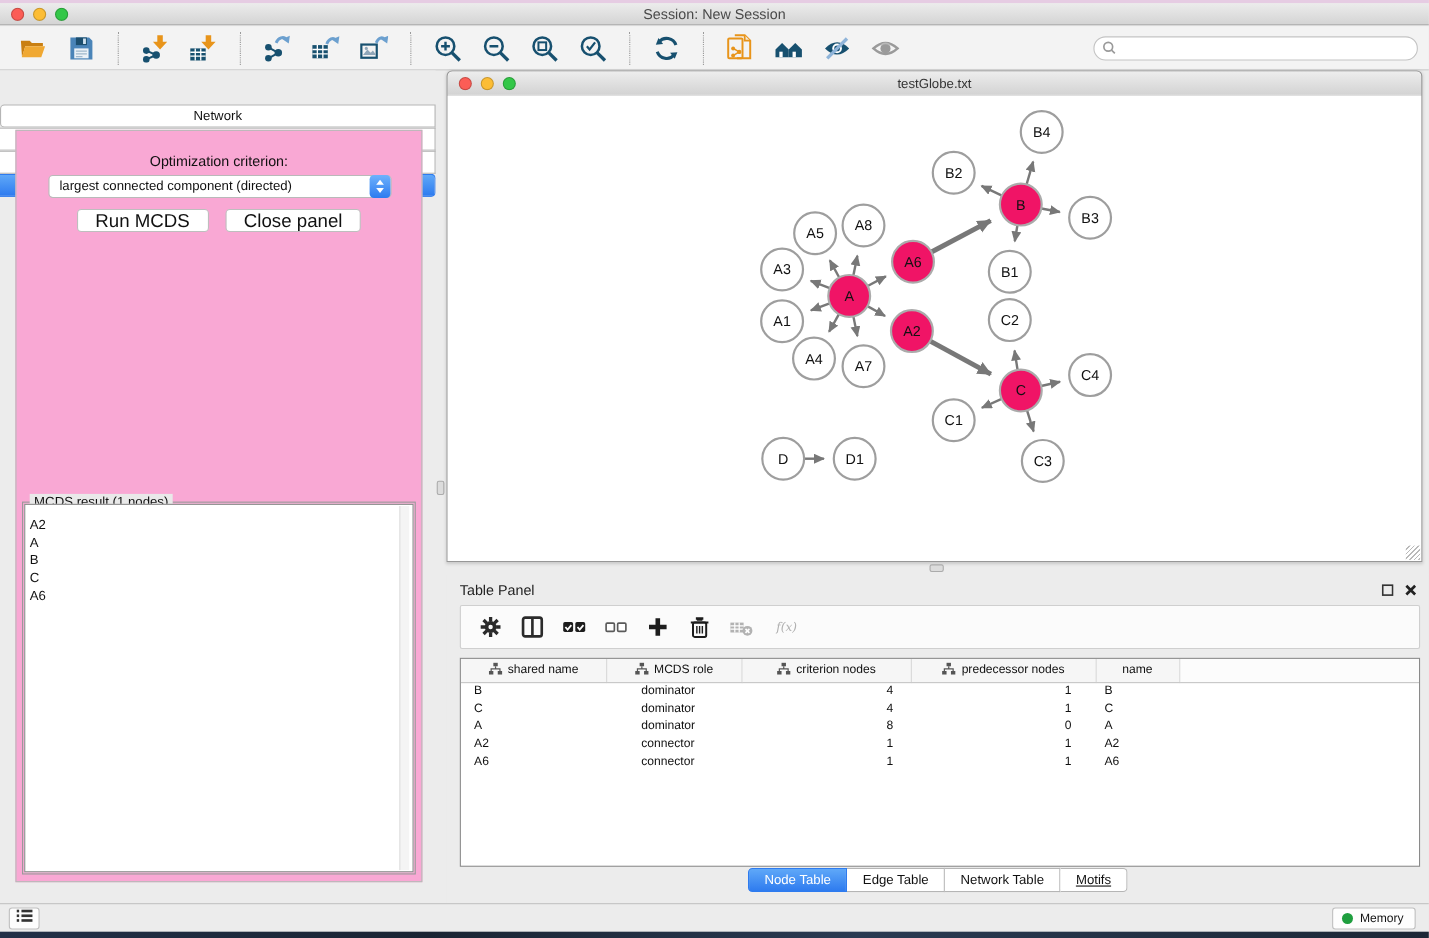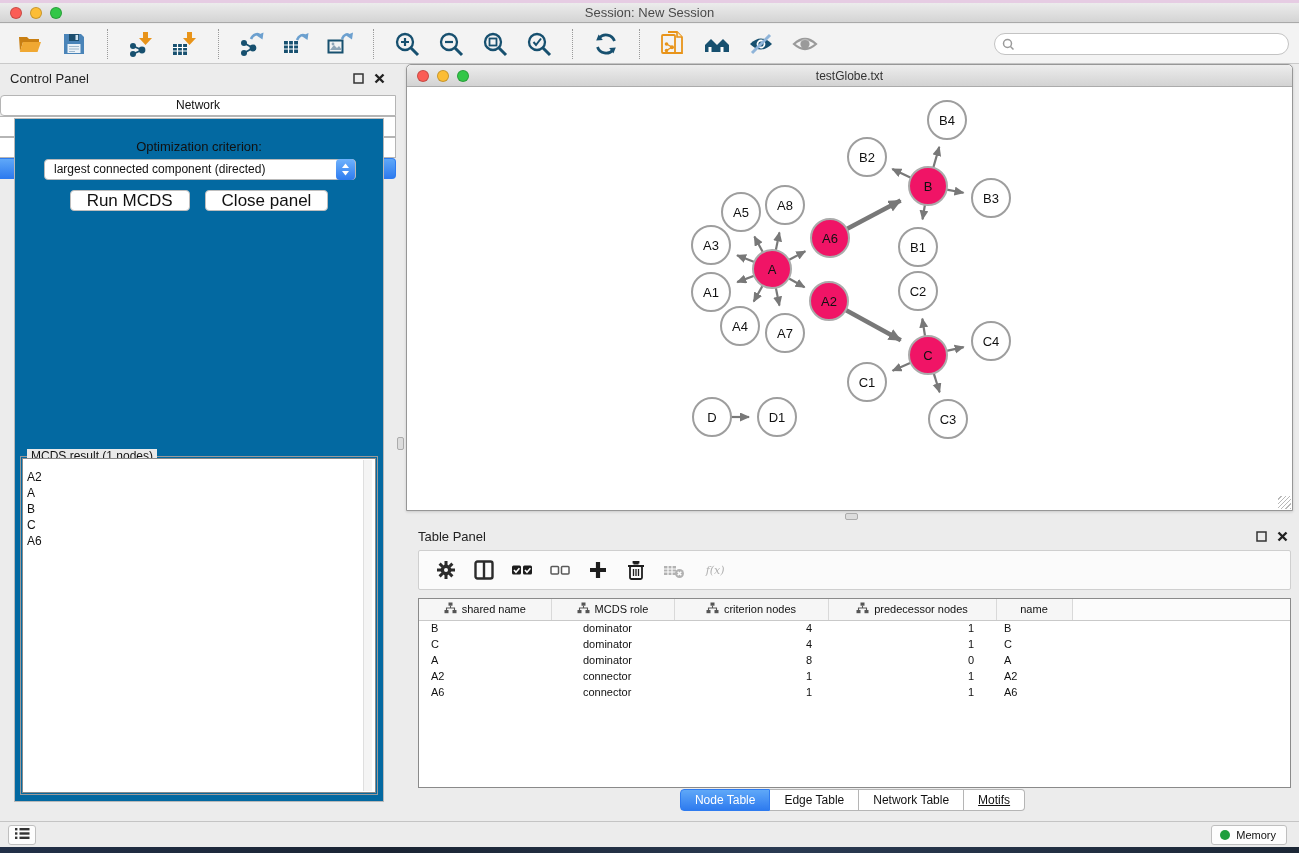--- a/index.html
+++ b/index.html
@@ -39,21 +39,21 @@
   .ph-icons .ph-btn { width:13px; height:13px; display:flex; align-items:center; justify-content:center; }
 
   .cp-tabs { position:absolute; left:0; top:31px; width:100%; display:flex; justify-content:center;flex-direction:column; }
   .seg-tab { height:21px; line-height:19px; padding:0 14px; font-size:12px; background:#fff; color:#111;
     border:1px solid #B5B5B5; border-left:none; }
   .seg-tab:first-child { border-left:1px solid #B5B5B5; border-radius:4px 0 0 4px; }
   .seg-tab:last-child { border-radius:0 4px 4px 0;text-decoration:underline; }
   .seg-tab.selected { background:linear-gradient(#5FA8F8,#2E7BEF); color:#fff; border-color:#2E7BEF; }
 
   .cp-content { position:absolute; left:14px; top:54px; width:370px; height:684px;
-    background:#0369a1; border:1px solid #B9B9B9; border-radius:0; }
+    background:#f9a8d4; border:1px solid #B9B9B9; border-radius:0; }
   .opt-label { position:absolute; left:0; width:100%; top:20px; text-align:center; font-size:13px; color:#111; }
   .combo { position:absolute; left:29px; top:40px; width:312px; height:21px; background:#fff;
     border:1px solid #B9B9B9; border-radius:4px; font-size:12px; color:#111; line-height:19px;
     padding-left:9px; }
   .combo-stepper { position:absolute; right:0; top:-1px; width:19px; height:21px; border-radius:4px;
     background:linear-gradient(#6FB2FC,#2D7BF0); display:flex; align-items:center; justify-content:center; }
   .cp-buttons { position:absolute; left:0; top:71px; width:100%; display:flex; justify-content:center; gap:15px; }
   .mac-btn { height:21px; padding:0 16px; background:#fff; border:1px solid #BEBEBE; border-radius:4px;
     font-size:17px; color:#111; line-height:19px; }
 
@@ -273,35 +273,20 @@
       <span class="search-mag">
         <svg width="13" height="13" viewBox="0 0 13 13">
             <circle cx="5.5" cy="5.5" r="4" fill="none" stroke="#9a9a9a" stroke-width="1.5"></circle>
             <path d="M8.5 8.5l3 3" stroke="#9a9a9a" stroke-width="1.5"></path>
           </svg>
       </span>
     </div>
   </div>
 
   <div class="control-panel">
-    <div class="panel-header">
-      <span class="ph-title">Control Panel</span>
-      <span class="ph-icons">
-        <span class="ph-btn">
-          <svg width="11" height="11" viewBox="0 0 11 11">
-              <rect x="1" y="1" width="9" height="9" fill="none" stroke="#333" stroke-width="1.5"></rect>
-            </svg>
-        </span>
-        <span class="ph-btn">
-          <svg width="11" height="11" viewBox="0 0 11 11">
-              <path d="M1.5 1.5l8 8M9.5 1.5l-8 8" stroke="#222" stroke-width="2.4"></path>
-            </svg>
-        </span>
-      </span>
-    </div>
     <div class="cp-tabs" id="cp-tabs">
         <button class="seg-tab">Network</button>
         <button class="seg-tab">Style</button>
         <button class="seg-tab">Select</button>
         <button class="seg-tab selected">MCDS</button>
       </div>
     <div class="cp-content">
       <div class="opt-label">Optimization criterion:</div>
       <div class="combo">
         <span>largest connected component (directed)</span>

